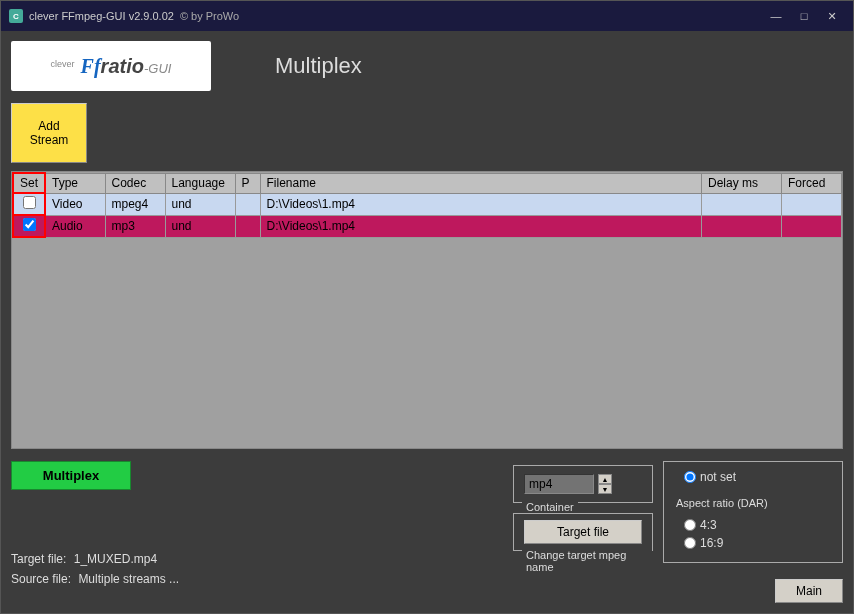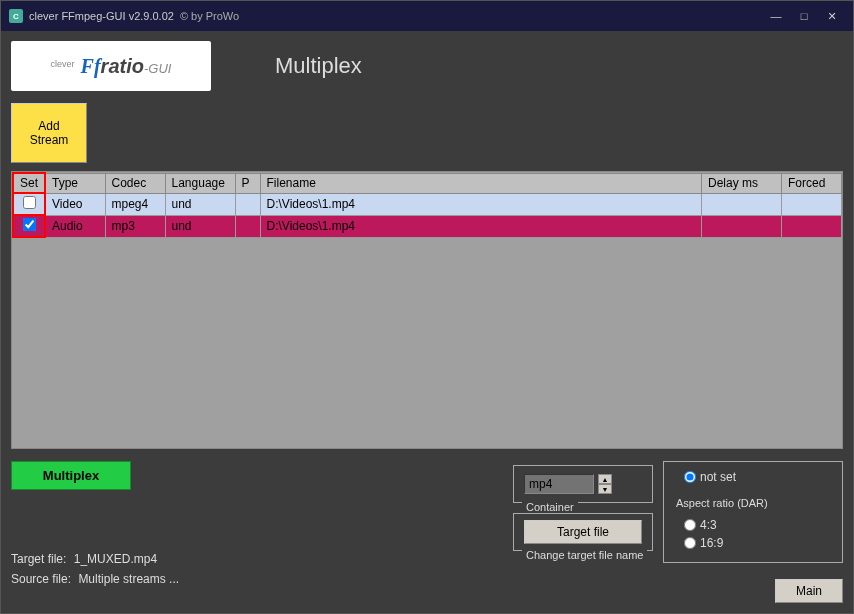--- a/index.html
+++ b/index.html
@@ -421,21 +421,21 @@
             <div class="container-select-row">
               <input type="text" class="container-input" value="mp4" style="">
               <div class="spin-btns">
                 <button class="spin-btn">▲</button>
                 <button class="spin-btn">▼</button>
               </div>
             </div>
           </div>
 
           <div class="change-target-group">
-            <span class="group-legend">Change target file name</span>
+            <span class="group-legend">Change target mpeg name</span>
             <button class="target-btn">Target file</button>
           </div>
         </div>
 
         <div style="display:flex;flex-direction:column;">
           <div class="aspect-group">
             <span class="group-legend">Aspect ratio (DAR)</span>
             <div style="display:flex;gap:8px;margin-bottom:4px;flex-direction:column;">
               <div class="radio-row">
                 <input type="radio" name="aspect" checked="" style="">

